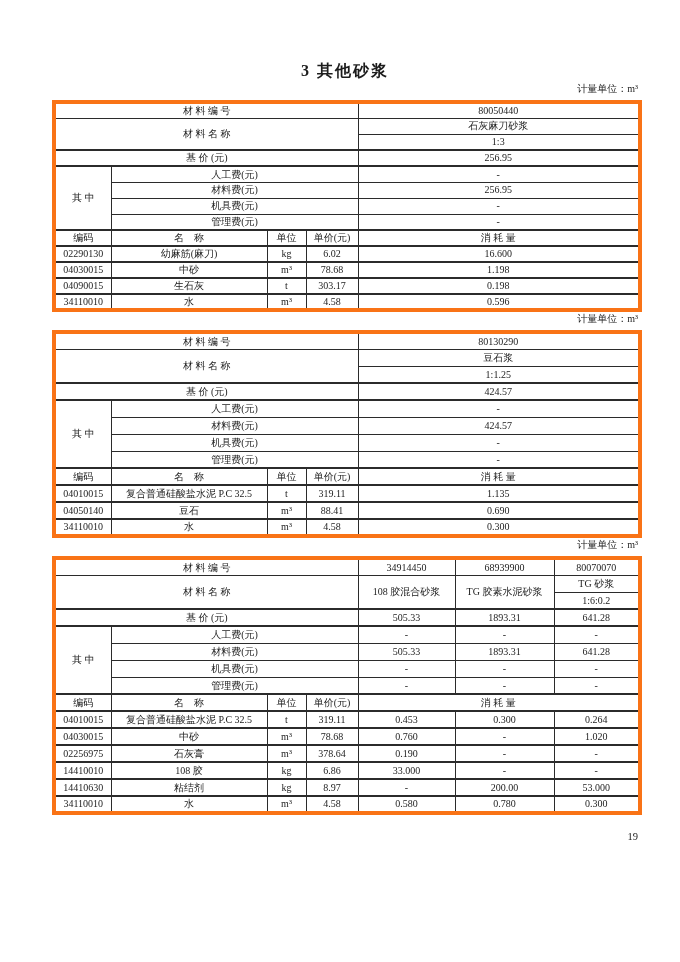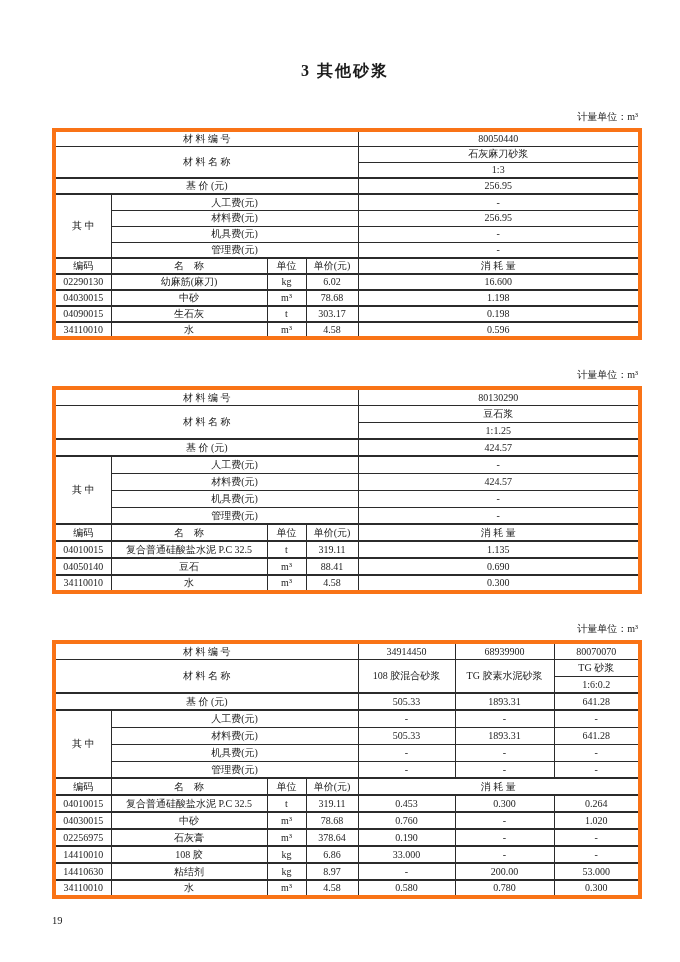--- a/index.html
+++ b/index.html
@@ -4,38 +4,38 @@
 <style>
   * { margin:0; padding:0; box-sizing:border-box; }
   html,body { background:#fff; }
   body {
     width:680px; height:962px; margin:0 auto;
     font-family:"Liberation Serif","DejaVu Serif",serif;
     color:#1c1c1c;
   }
   .page { padding:61px 42px 0 52px; }
   .title { text-align:center; font-size:16px; font-weight:bold; letter-spacing:2px; }
-  .unit-note { text-align:right; font-size:10px; margin-top:28px; margin-bottom:4px; }
+  .unit-note { text-align:right; font-size:10px; margin-top:0; margin-bottom:4px; }
   table.mat {
     border-collapse:collapse; table-layout:fixed; width:586px;
     font-size:10px; border:4px solid #f97316;
   }
   table.mat td {
     border:1px solid #2b2b2b; height:16px; text-align:center;
     vertical-align:middle; padding:0 2px; line-height:1.15;
     white-space:nowrap; overflow:hidden;
   }
   table.t2 td, table.t3 td { height:17px; }
   tr.bt td { border-top-width:2px; }
   td.name-cell { text-align:left; padding-left:5px; }
   td.among { white-space:pre-line; line-height:1.7; }
   .c-code { width:57px; } .c-name { width:156px; } .c-unit { width:39px; }
   .c-price { width:52px; } .c-val { width:282px; }
   .c-v1 { width:97px; } .c-v2 { width:99px; } .c-v3 { width:86px; }
-  .page-number { text-align:left; font-size:10.5px; margin-top:16px; }
+  .page-number { text-align:right; font-size:10.5px; margin-top:16px; }
 </style>
 </head>
 <body>
 
 <div class="page">
 
   <div class="title">3 其他砂浆</div>
 
   <div class="unit-note">计量单位：m³</div>
   <table class="mat t1">

